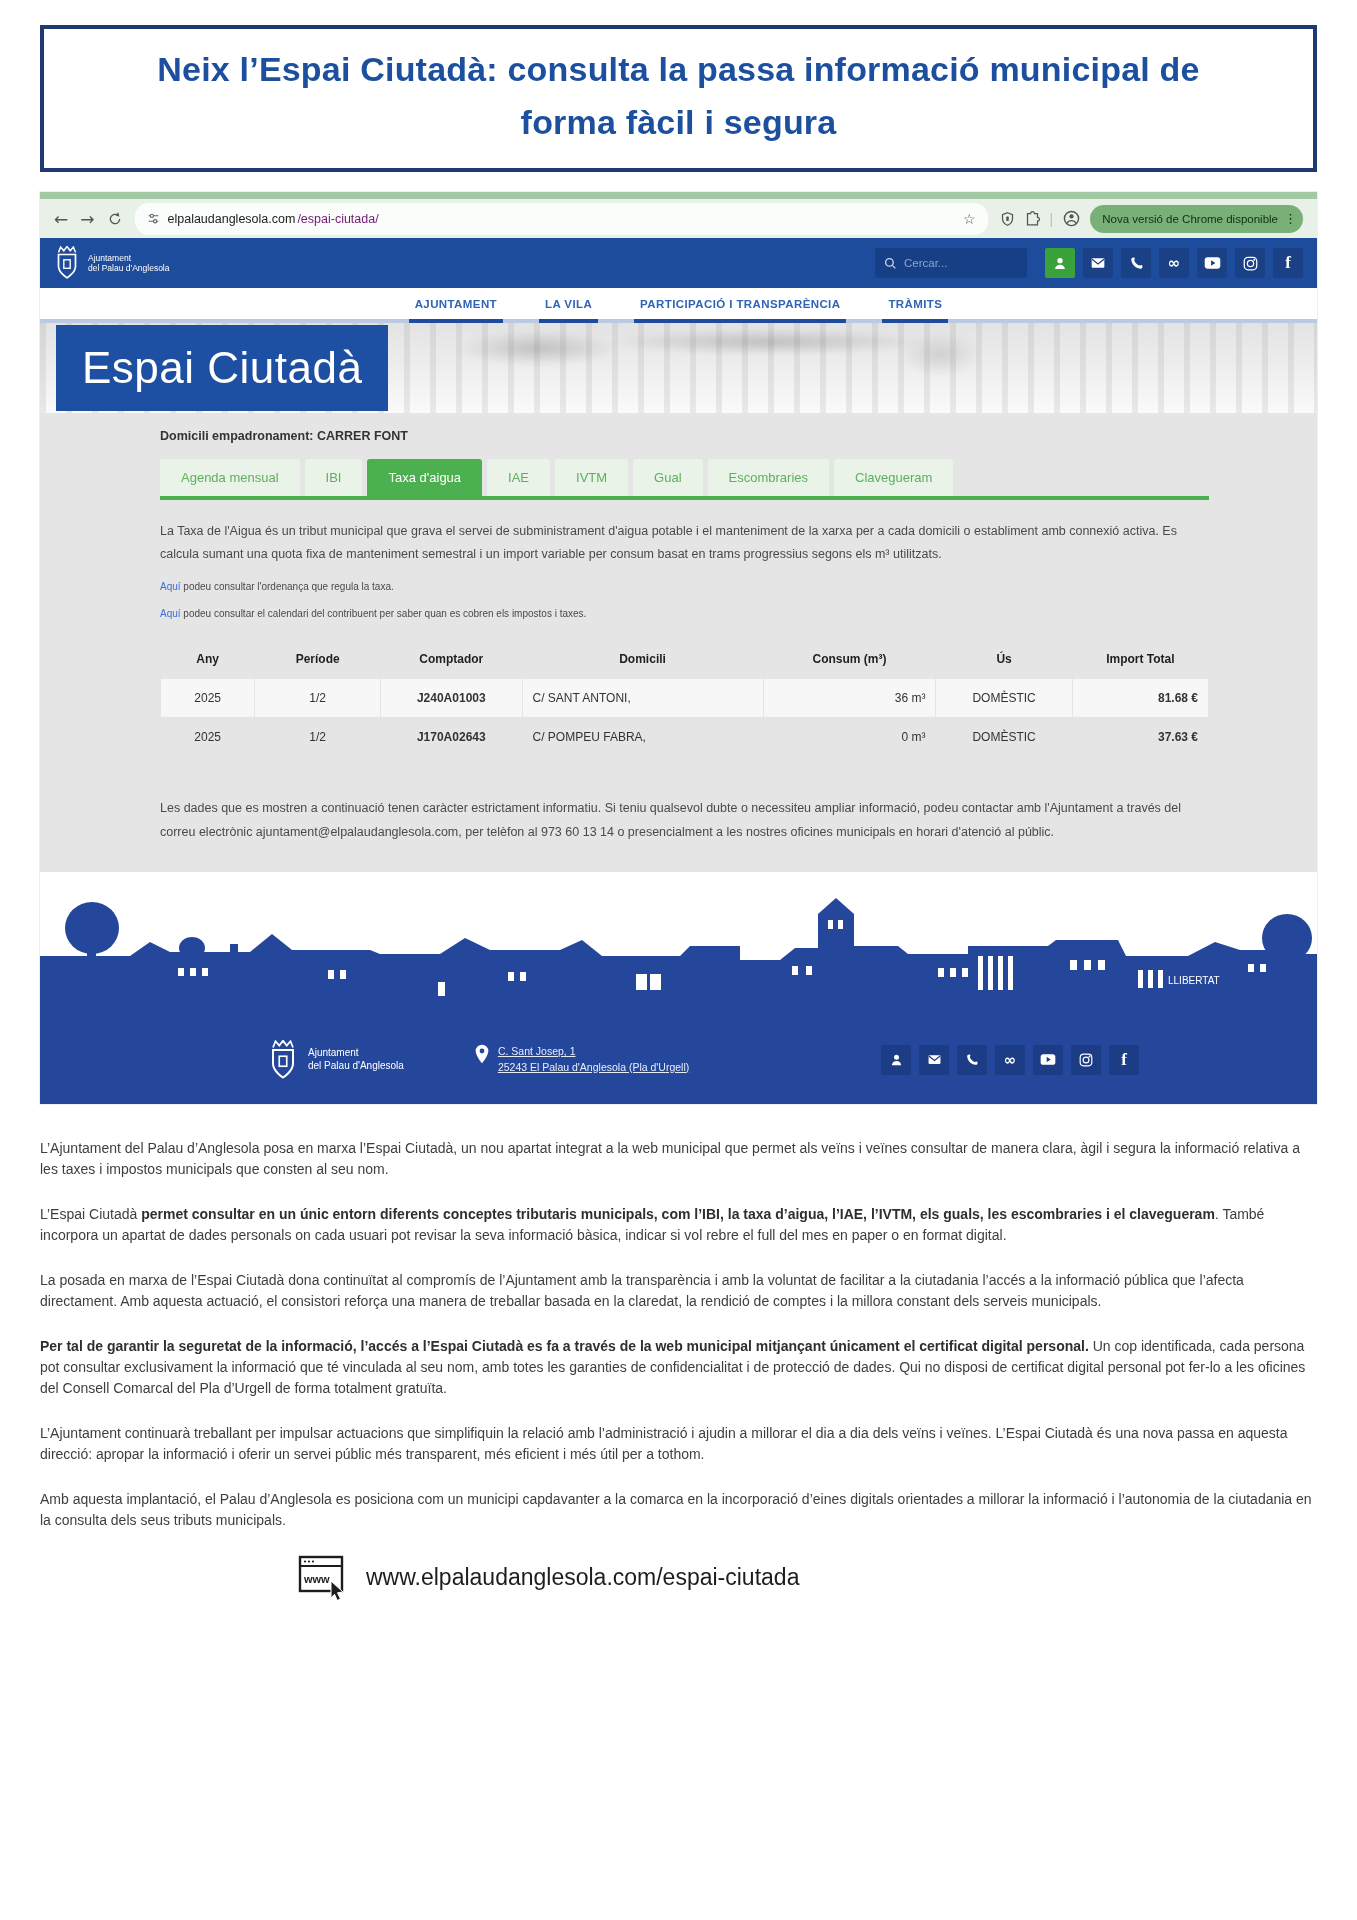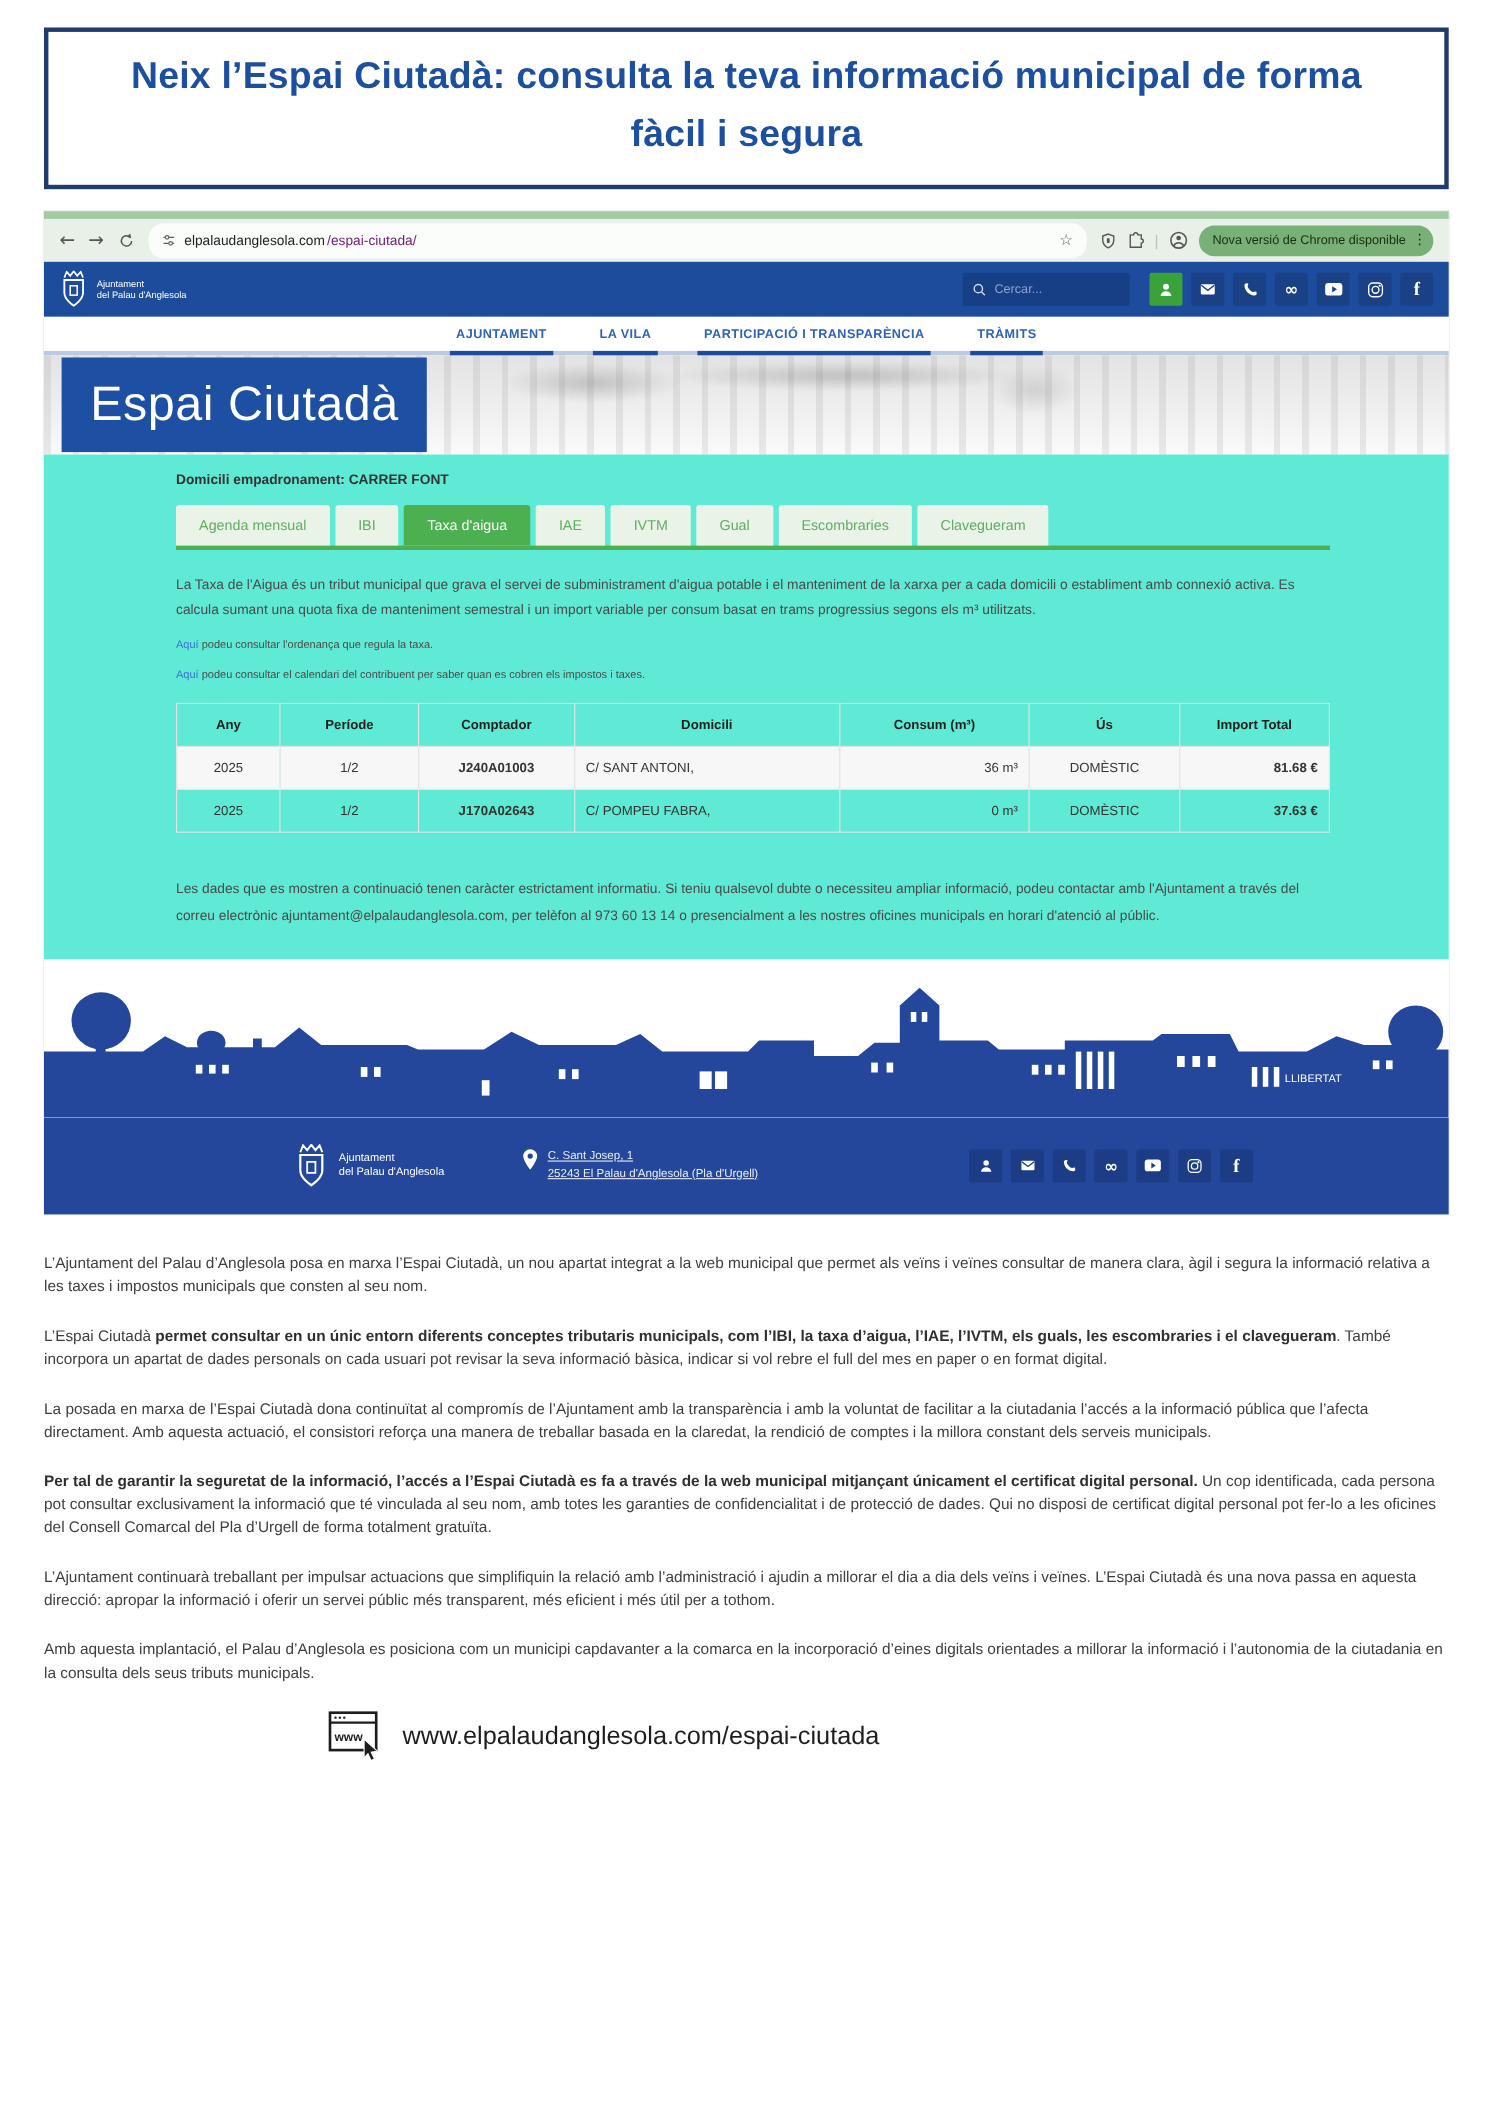--- a/index.html
+++ b/index.html
@@ -87,21 +87,21 @@
       radial-gradient(closest-side at 60% 30%, rgba(100,100,100,.3), rgba(0,0,0,0) 70%),
       radial-gradient(closest-side at 90% 50%, rgba(130,130,130,.25), rgba(0,0,0,0) 70%);
     filter:blur(2px);
   }
   .hero-title {
     position:absolute; left:16px; top:2px; bottom:2px;
     background:#1d4fa3; color:#fff; font-size:44px; font-weight:500;
     display:flex; align-items:center; padding:0 26px; letter-spacing:.5px;
   }
   
-  .page-body { background:#5eead4; padding:16px 108px 28px 120px; }
+  .page-body { background:#e5e5e5; padding:16px 108px 28px 120px; }
   .domicili { font-size:12.5px; font-weight:bold; color:#333; margin-bottom:16px; }
   .tabs { display:flex; gap:5px; border-bottom:4px solid #4caf50; align-items:flex-end; }
   .tab {
     background:#e9f3e8; color:#5fae5f; font-size:13px; padding:11px 21px;
     border-radius:3px 3px 0 0; white-space:nowrap;
   }
   .tab.active { background:#4caf50; color:#fff; }
   .intro { font-size:12.5px; line-height:1.8; color:#4a4a4a; margin-top:20px; }
   .aqui-line { font-size:10px; color:#4a4a4a; margin-top:16px; }
   .aqui-line .lnk { color:#3b6fd4; }
@@ -134,21 +134,21 @@
   .bottom-link {
     display:flex; align-items:center; gap:16px; margin:18px 0 0 298px;
   }
   .bottom-link .url { font-size:23px; color:#1d1d1d; }
   svg { display:block; }
 </style>
 </head>
 <body>
 
 <div class="title-box">
-  <h1>Neix l’Espai Ciutadà: consulta la teva informació municipal de forma fàcil i segura</h1>
+  <h1>Neix l’Espai Ciutadà: consulta la passa informació municipal de forma fàcil i segura</h1>
 </div>
 
 <div class="browser">
 
   <div class="chrome">
     <span class="nav-glyph">←</span>
     <span class="nav-glyph">→</span>
     <span>
       <svg width="16" height="16" viewBox="0 0 24 24">
           <path d="M19 12a7 7 0 1 1-2.2-5.1" fill="none" stroke="#555" stroke-width="2"></path>

